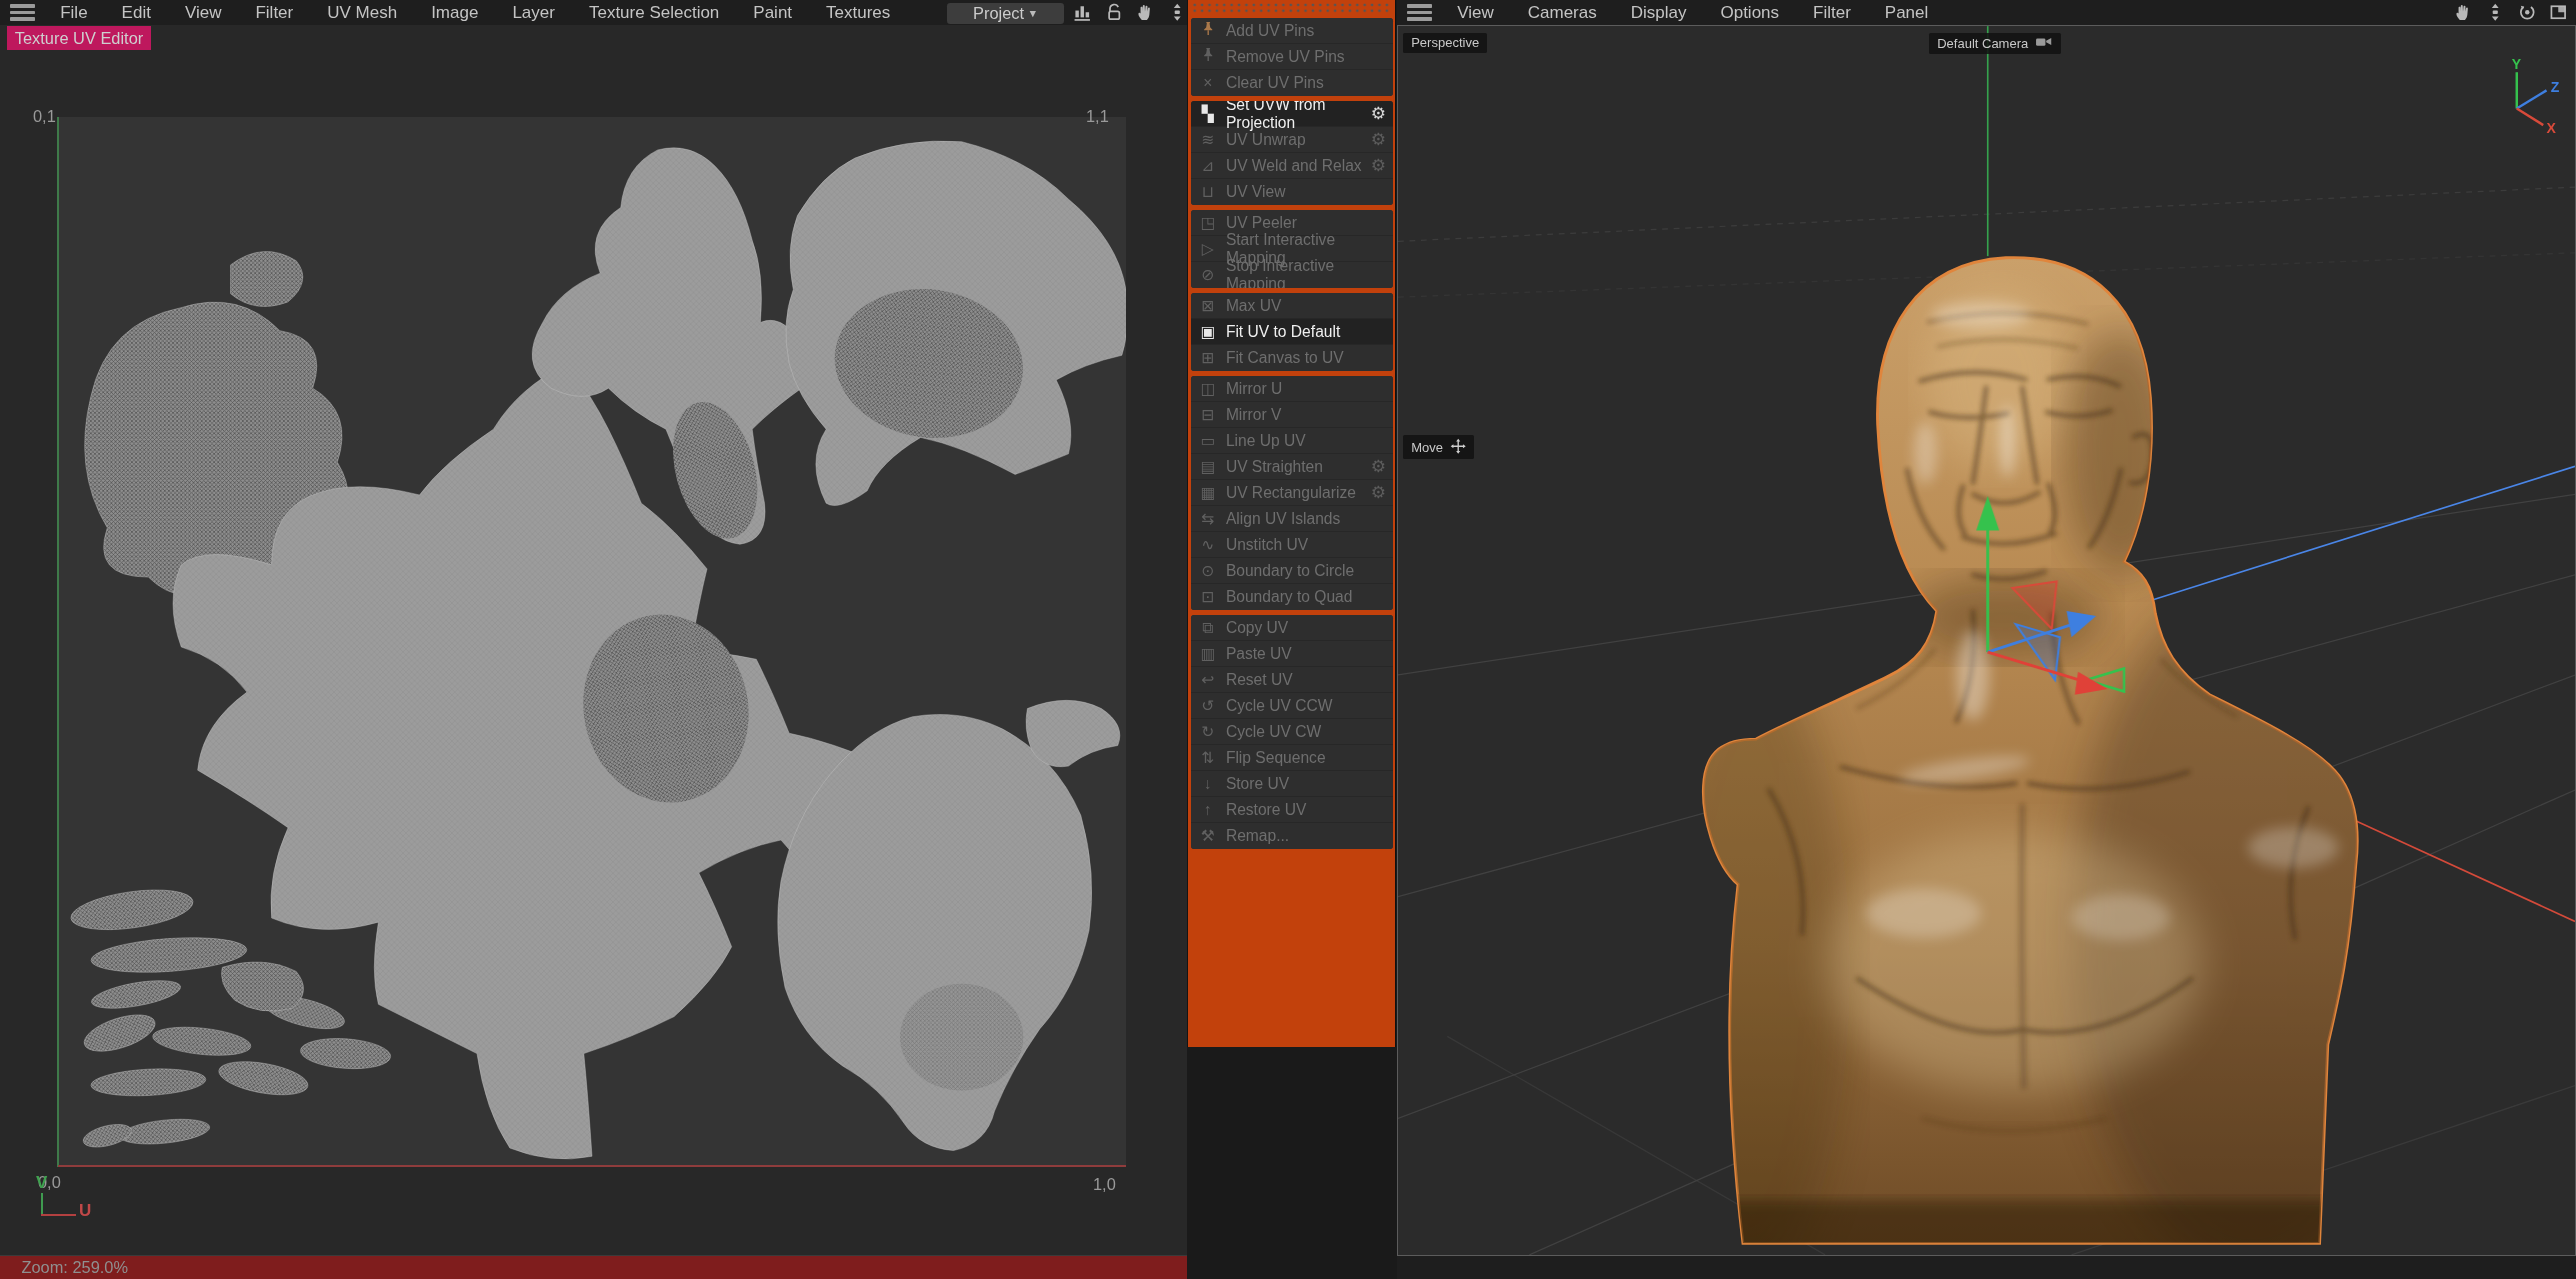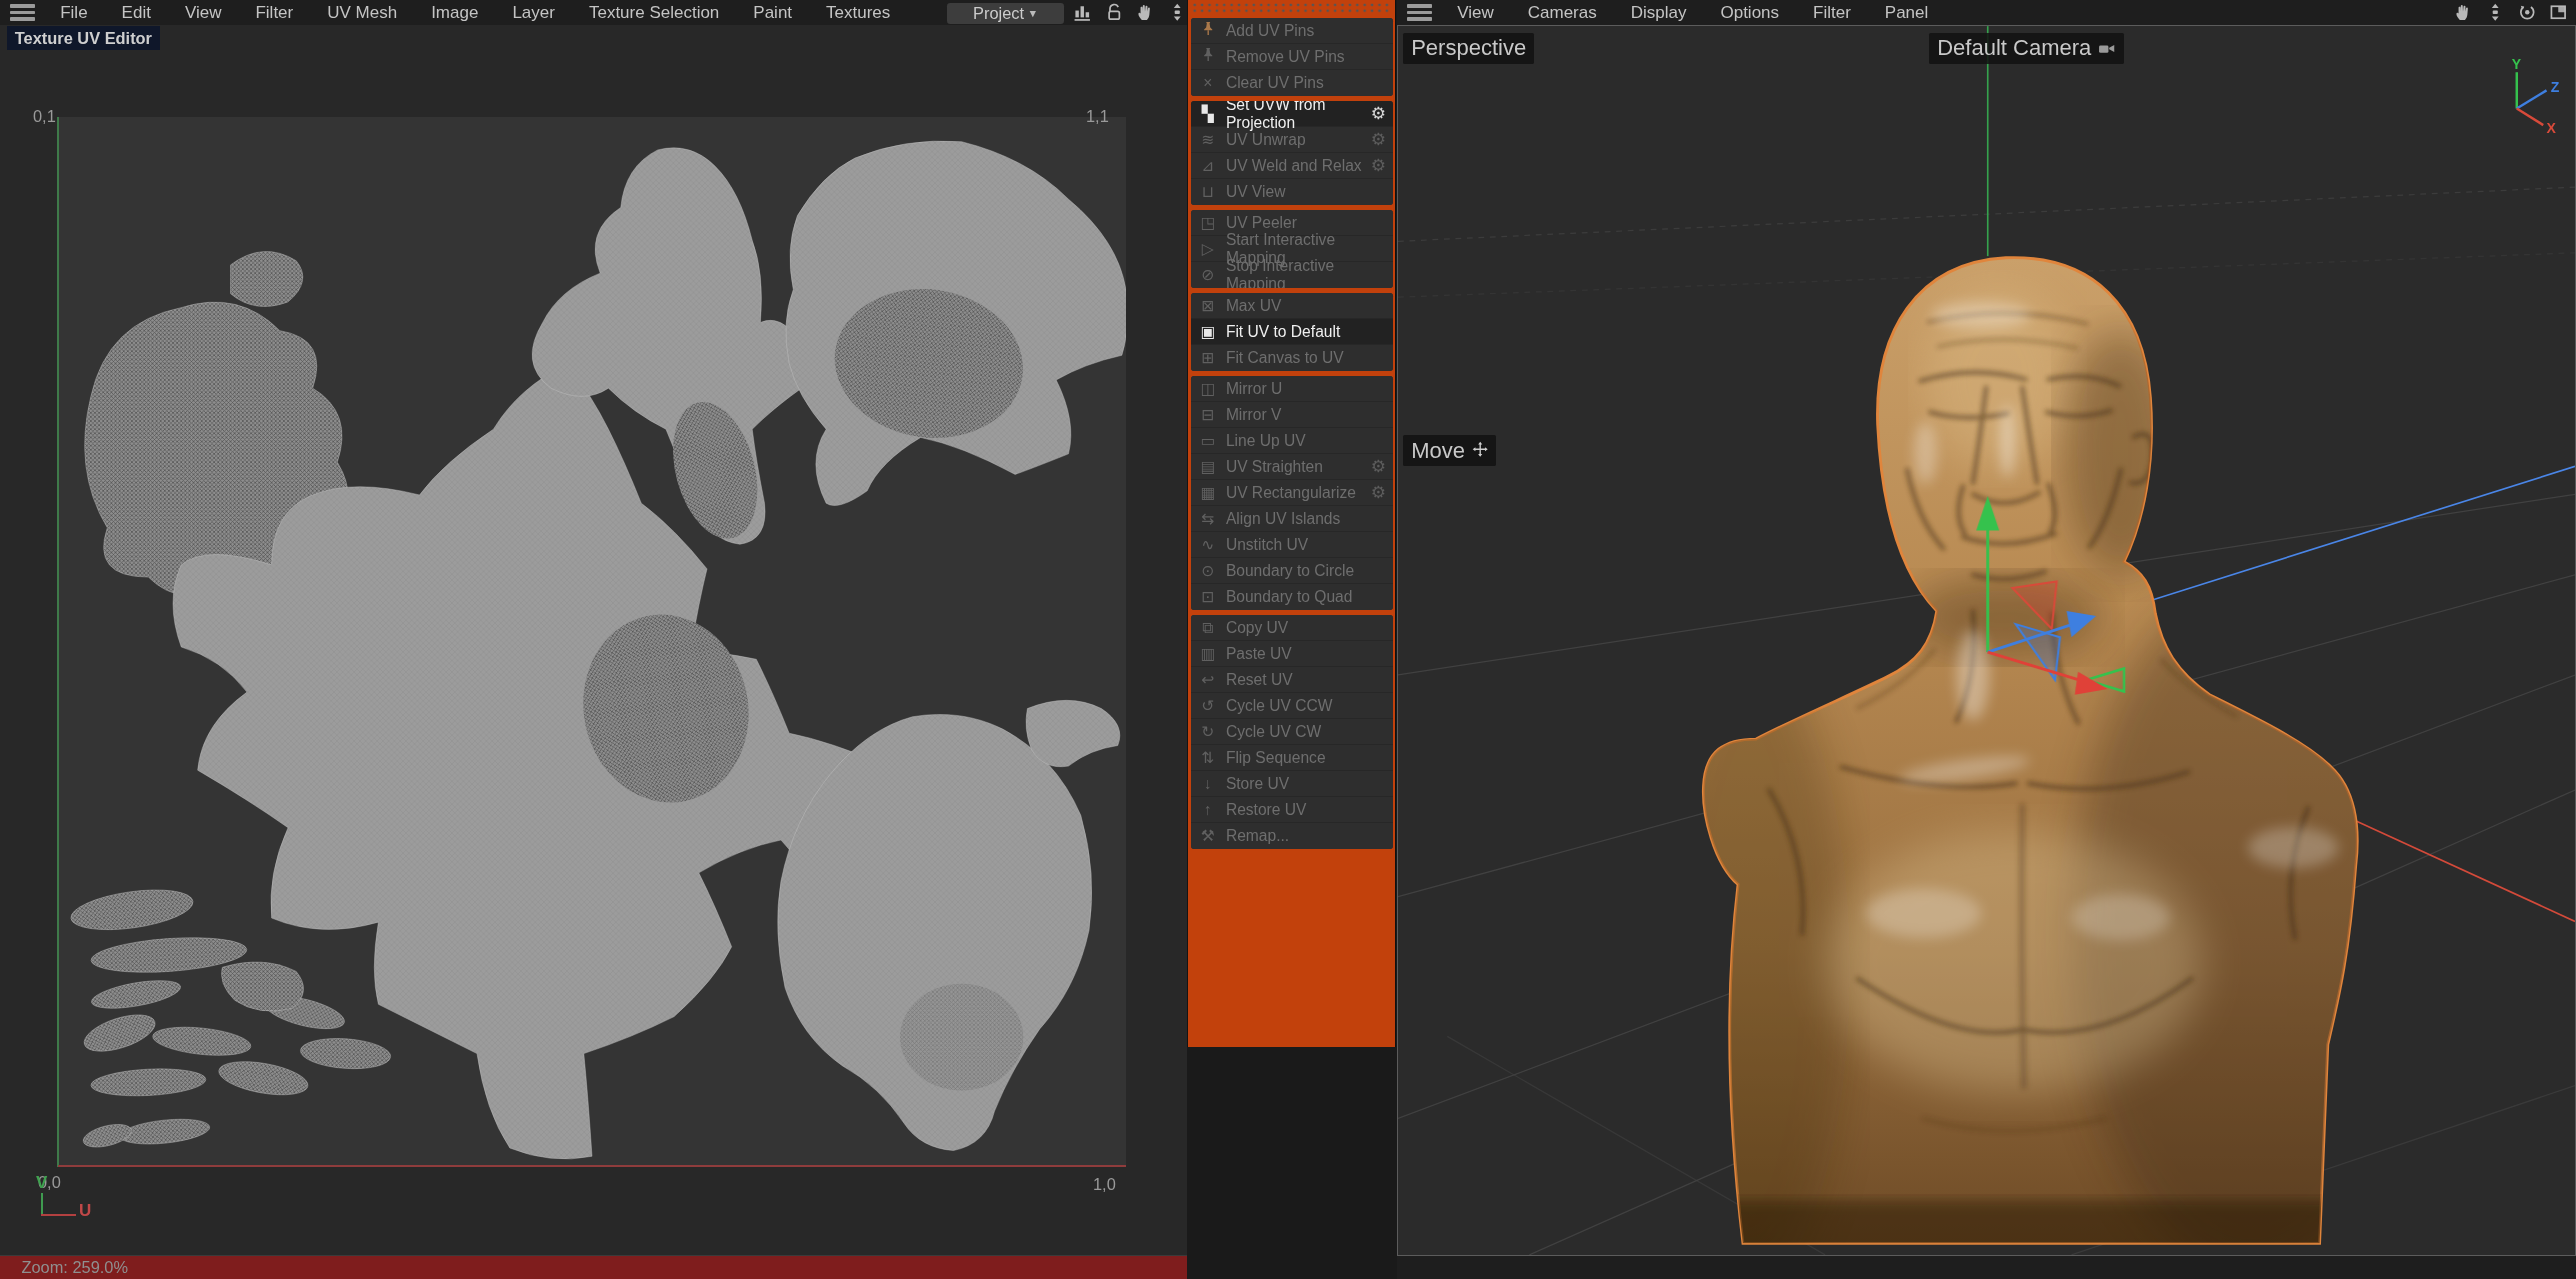--- a/index.html
+++ b/index.html
@@ -6,22 +6,22 @@
   html,body { width:2576px; height:1279px; background:#1a1a1a; overflow:hidden;
               font-family:"Liberation Sans", sans-serif; }
 
   
   #left-panel { position:absolute; left:0; top:0; width:1187px; height:1279px; background:#282828; }
   .menubar { position:absolute; left:0; top:0; right:0; height:25px; background:#1e1e1e;
              display:flex; align-items:center; gap:0; }
   .menu-item { color:#c4c4c4; font-size:17px; padding:0 17px; cursor:default; line-height:25px; }
   .hamburger { width:25px; height:16.4px; margin:0 8.2px 0 10px; display:flex; flex-direction:column; justify-content:space-between; }
   .hamburger i { display:block; height:3.3px; background:#9b9b9b; border-radius:0.8px; }
-  .panel-title { position:absolute; left:6.6px; top:26px; background:#0f172a; color:#cfcfcf;
-                 font-size:16.4px; padding:2.5px 8.2px;font-weight:bold; }
+  .panel-title { position:absolute; left:6.6px; top:26px; background:#be185d; color:#cfcfcf;
+                 font-size:16.4px; padding:2.5px 8.2px; }
   .project-box { position:absolute; left:947px; top:2.5px; width:117px; height:21.4px; background:#3d3d3d;
                  border-radius:3.3px; color:#cccccc; font-size:16.4px; display:flex; align-items:center;
                  padding:0 26px; }
   .project-box .chev { margin-left:auto; font-size:10.7px; color:#bbbbbb; }
   .tool-strip { position:absolute; top:0.8px; display:flex; gap:6.6px; }
   #left-tools { left:1070px; }
   .tool-icon { width:25px; height:23px; display:flex; align-items:center; justify-content:center; }
   .tool-icon svg { width:20.5px; height:20.5px; }
 
   
@@ -52,21 +52,21 @@
   .cmd-row.enabled .cmd-ic { color:#e8e8e8; }
   .cmd-ic.accent { color:#a9784a !important; }
   .cmd-gear { margin-left:auto; font-size:17px; color:#5c5c5c; }
   .cmd-row.enabled .cmd-gear { color:#d8d8d8; }
 
   
   #right-panel { position:absolute; left:1397px; top:0; width:1179px; height:1279px; background:#1e1e1e; }
   #viewport { position:absolute; left:0; top:25px; width:1179px; height:1231px; background:#2b2b2b;
               border:0.8px solid #5c5c5c; }
   #right-tools { right:5px; }
-  .chip { position:absolute; background:rgba(18,18,18,.85); color:#c9c9c9; font-size:22px;
+  .chip { position:absolute; background:rgba(18,18,18,.85); color:#c9c9c9; font-size:13px;
           padding:2.5px 8.2px; border-radius:1.6px; display:flex; align-items:center; gap:6.6px; }
   #axis-gizmo-3d { position:absolute; right:6.6px; top:33px; }
 </style>
 </head>
 <body>
 
 <div id="left-panel">
   <div class="menubar">
     <div class="hamburger">
         <i></i>

